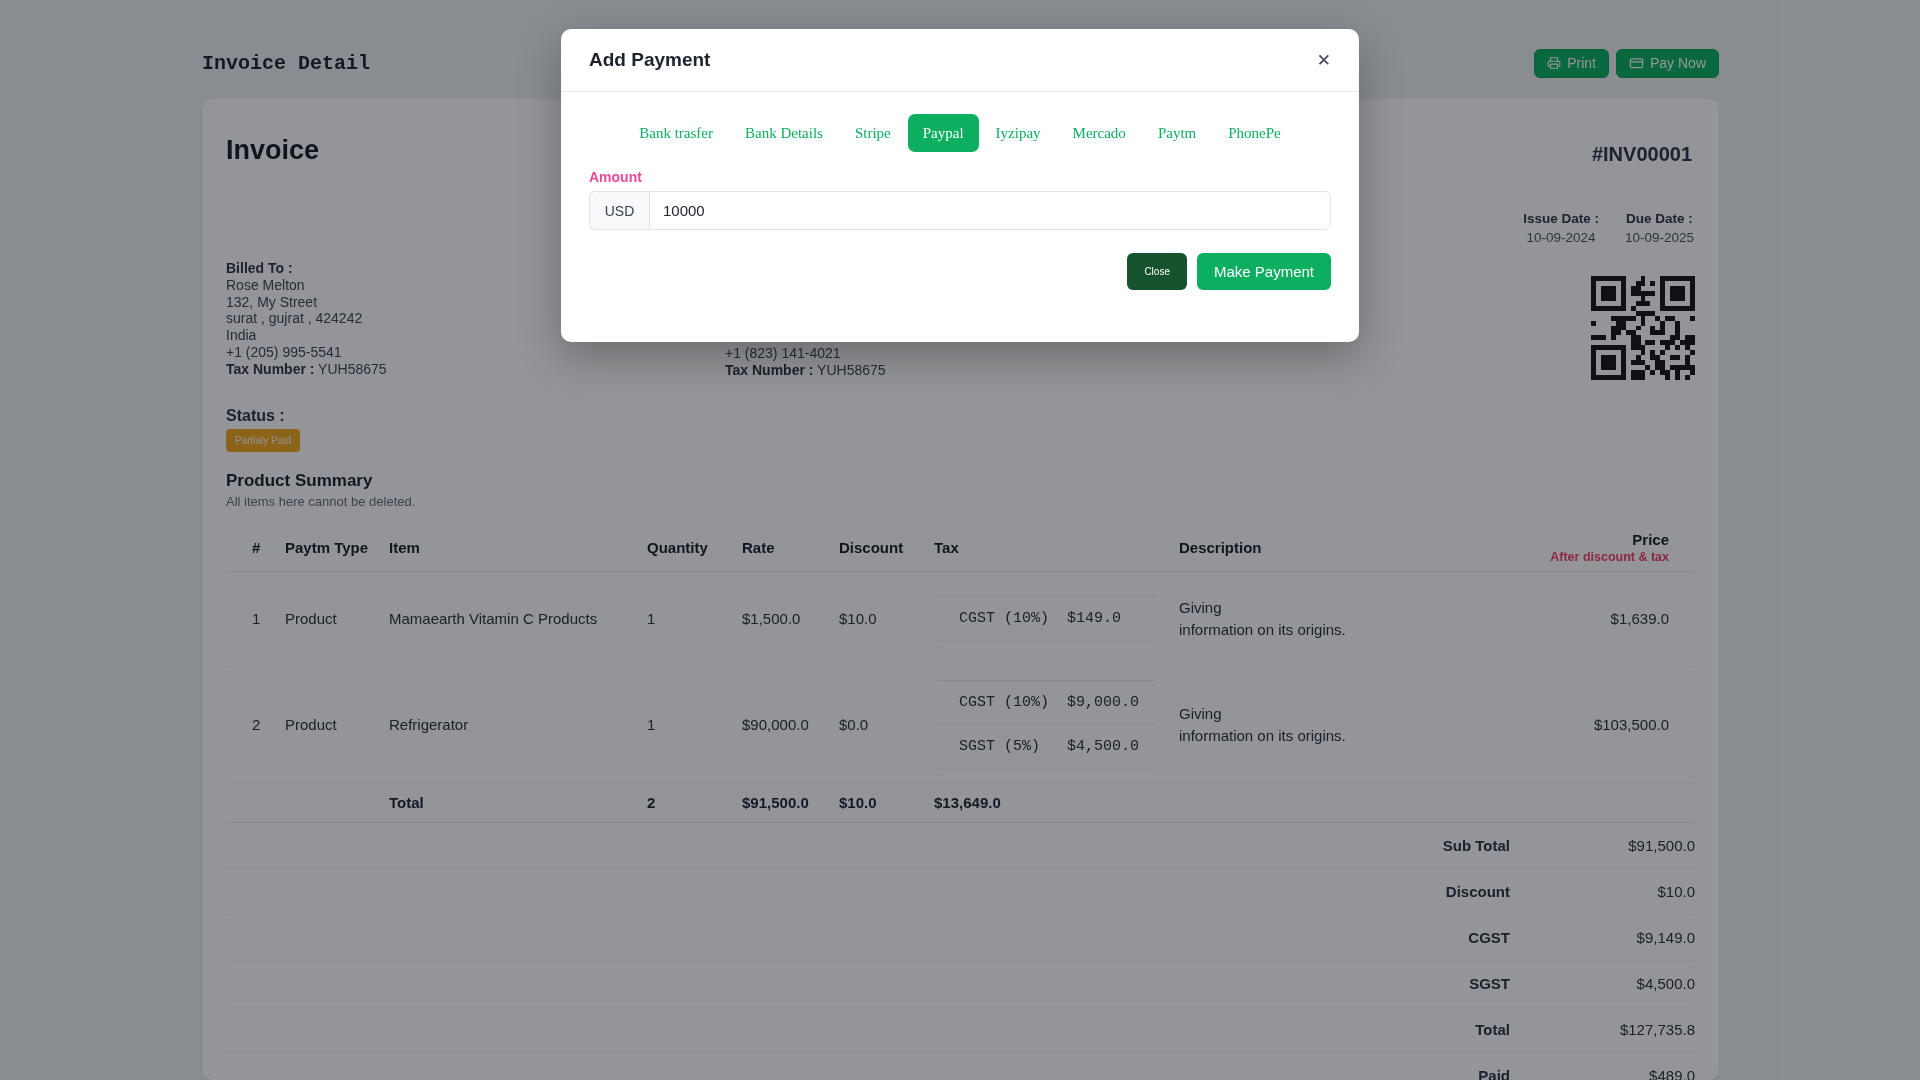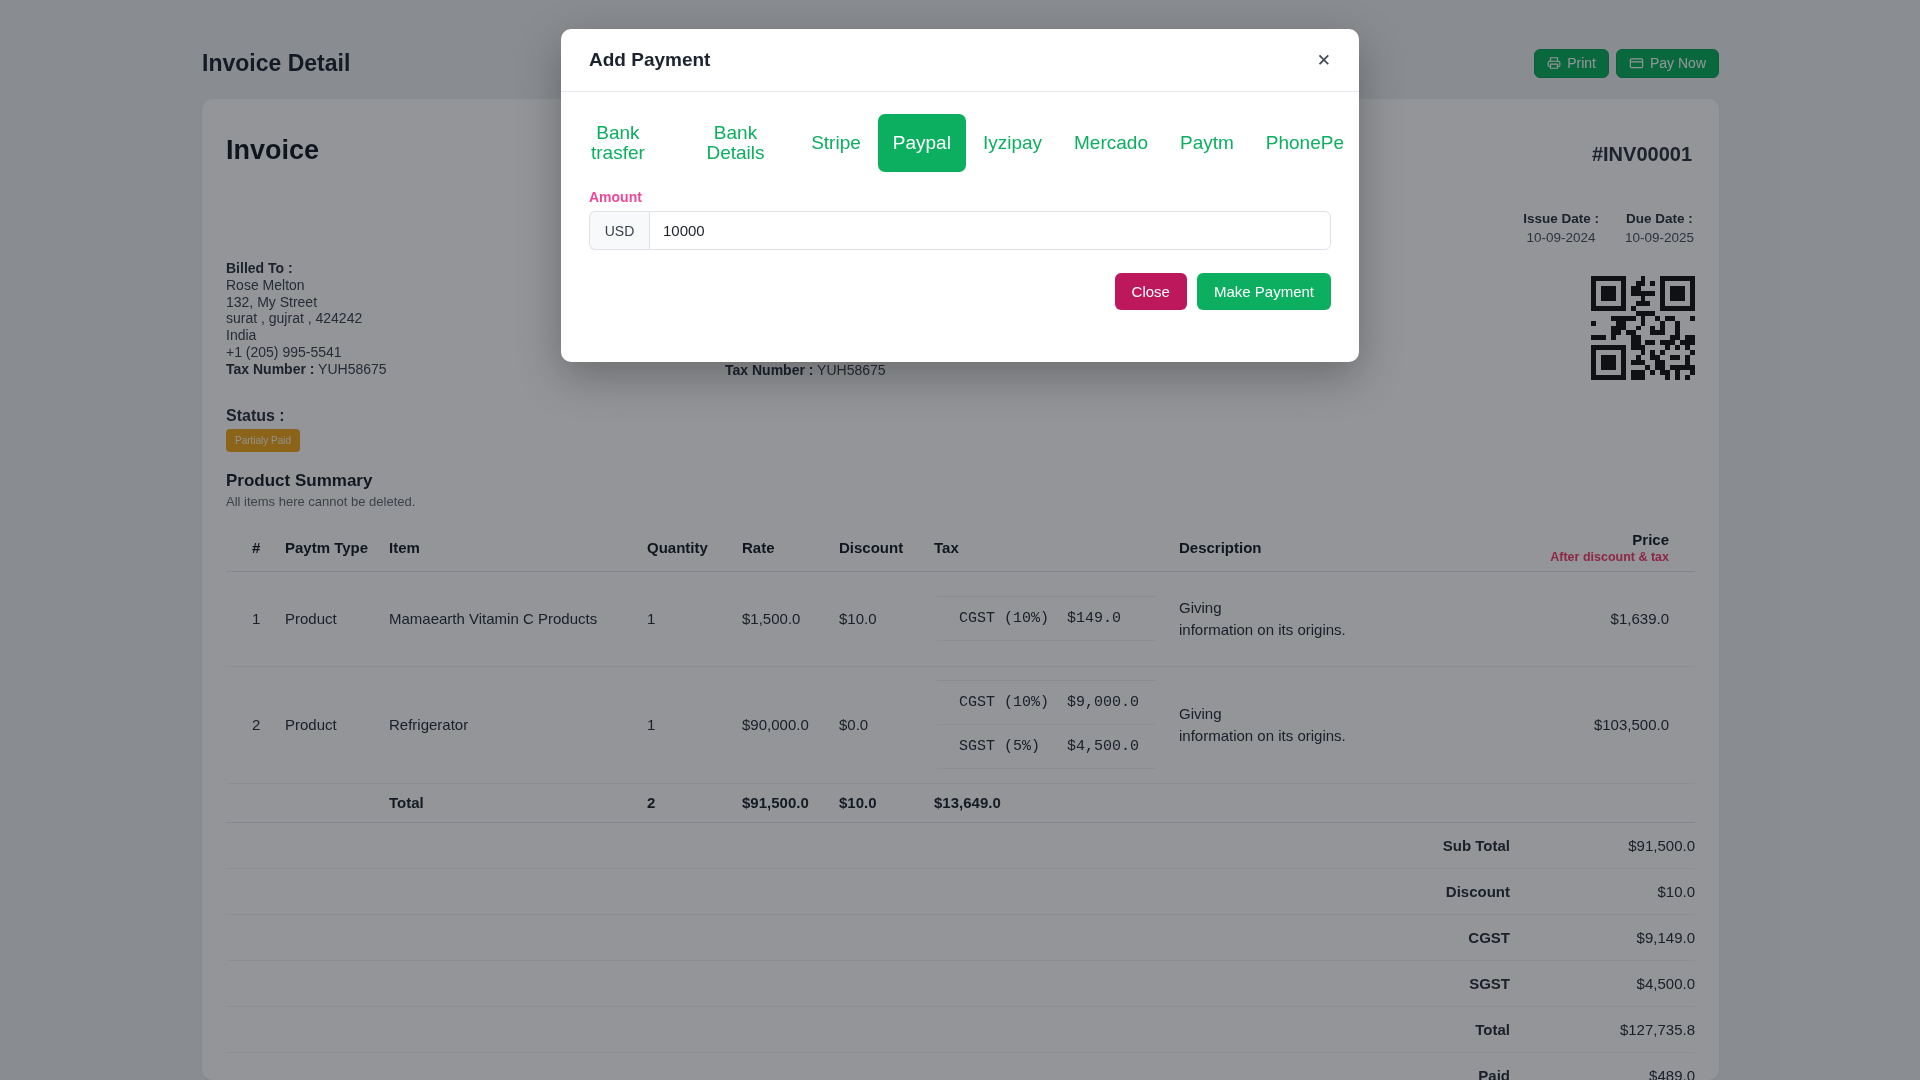--- a/index.html
+++ b/index.html
@@ -6,21 +6,21 @@
   html,body { margin:0; padding:0; }
   body {
     width:1920px; height:1080px; overflow:hidden; position:relative;
     background:#eef0f3;
     font-family:"Liberation Sans", sans-serif;
     -webkit-font-smoothing:antialiased;
   }
   
   .page-header { position:absolute; left:202px; right:201px; top:44px; height:38px;
     display:flex; align-items:center; justify-content:space-between; z-index:1; }
-  .page-title { font-size:23px; font-weight:bold; color:#1b2533; margin:0; }
+  .page-title { font-size:20px; font-weight:bold; color:#1b2533; margin:0;font-family:Liberation Mono, monospace; }
   .header-actions { display:flex; gap:7px; }
   .btn { border:none; cursor:pointer; font-family:inherit; display:inline-flex; align-items:center; }
   .btn-top { background:#0caf60; border:1px solid #0aa257; color:#fff; border-radius:6px;
     font-size:14px; padding:5px 12px; gap:6px; height:29px; }
   .btn-top svg { display:block; }
 
   
   .invoice-card { position:absolute; left:202px; top:99px; width:1517px; height:981px;
     background:#fff; border-radius:10px; z-index:1; box-shadow:0 1px 3px rgba(20,30,40,.07); }
   .inv-title { position:absolute; left:24px; top:36px; margin:0; font-size:27px; font-weight:bold; color:#151c27; }
@@ -72,32 +72,32 @@
 
   
   .backdrop { position:absolute; inset:0; background:rgba(10,14,20,.44); z-index:40; }
   .modal { position:absolute; left:561px; top:29px; width:798px; background:#fff;
     border-radius:10px; z-index:50; box-shadow:0 14px 44px rgba(0,0,0,.28); }
   .modal-header { display:flex; align-items:center; justify-content:space-between;
     padding:20px 28px; border-bottom:1px solid #e7eaef; }
   .modal-title { font-size:19px; font-weight:bold; color:#1c232e; }
   .modal-close { background:none; border:none; font-size:17px; color:#3f4854; cursor:pointer; padding:0; line-height:1; font-family:inherit; }
   .tabs { display:flex; justify-content:center; gap:2px; margin-top:22px; }
-  .tab { background:none; border:none; font-size:19px; color:#0caf60; padding:9px 15px;
-    border-radius:7px; cursor:pointer; font-family:Liberation Sans, sans-serif; line-height:20px; }
+  .tab { background:none; border:none; font-size:15px; color:#0caf60; padding:9px 15px;
+    border-radius:7px; cursor:pointer; font-family:Liberation Serif, serif; line-height:20px; }
   .tab.active { background:#0caf60; color:#fff; }
   .amount-label { display:block; margin:17px 28px 6px; font-size:14px; font-weight:bold; color:#ec4899; }
   .input-group { display:flex; margin:0 28px; height:39px; }
   .ig-addon { width:60px; display:flex; align-items:center; justify-content:center;
     background:#f8f9fb; border:1px solid #dfe3e9; border-right:none;
     border-radius:6px 0 0 6px; font-size:14px; color:#39414d; }
   .ig-input { flex:1; border:1px solid #dfe3e9; border-radius:0 6px 6px 0; padding:0 13px;
     font-size:15px; color:#1c232e; font-family:inherit; outline:none; min-width:0; }
   .modal-footer { display:flex; justify-content:flex-end; gap:10px; margin:23px 28px 0; padding-bottom:52px; }
-  .btn-grey { background:#be185d; color:#fff; border-radius:6px; font-size:15px; padding:10px 17px; }
+  .btn-grey { background:#14532d; color:#fff; border-radius:6px; font-size:10px; padding:10px 17px; }
   .btn-green { background:#0caf60; color:#fff; border-radius:6px; font-size:15px; padding:10px 17px; }
 </style>
 </head>
 <body>
 
 <div class="backdrop"></div>
 
 <header class="page-header">
   <h1 class="page-title">Invoice Detail</h1>
   <div class="header-actions">

